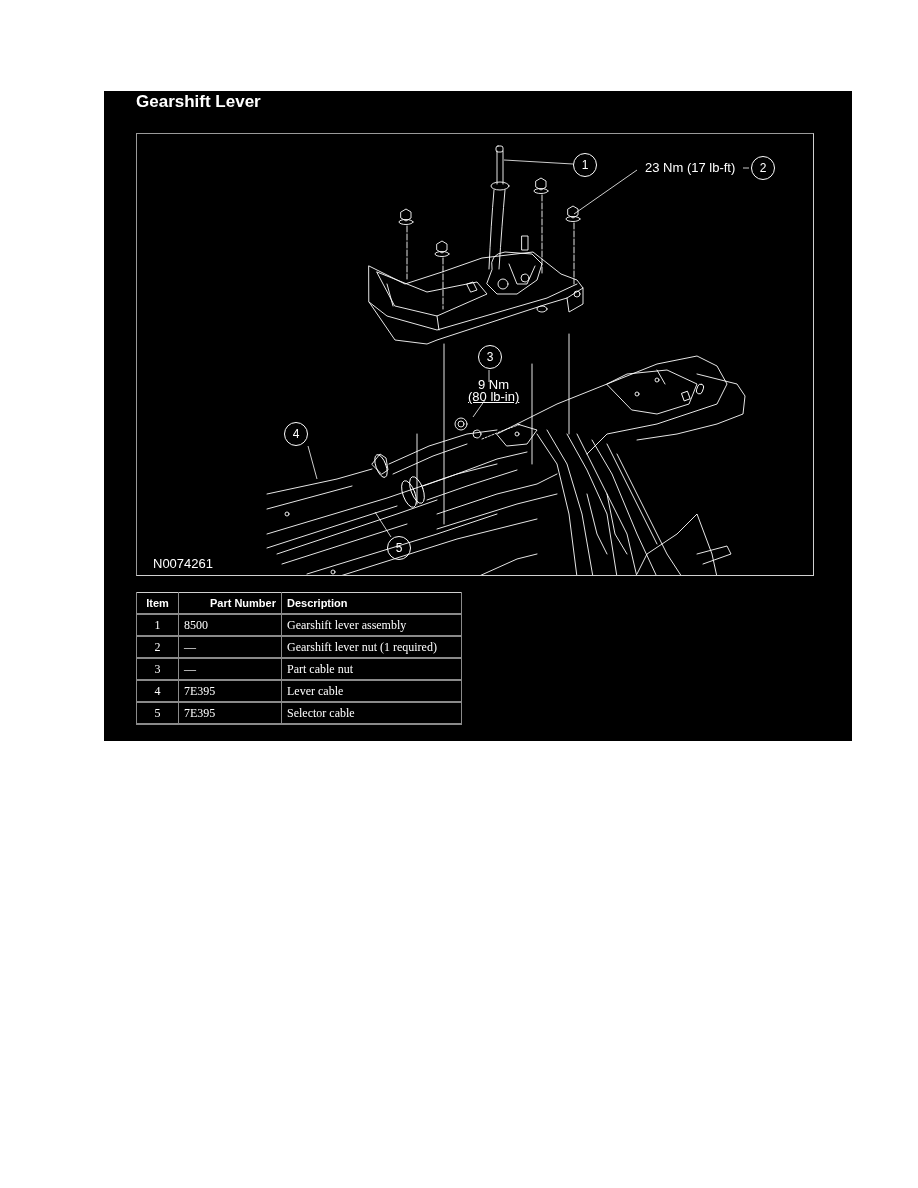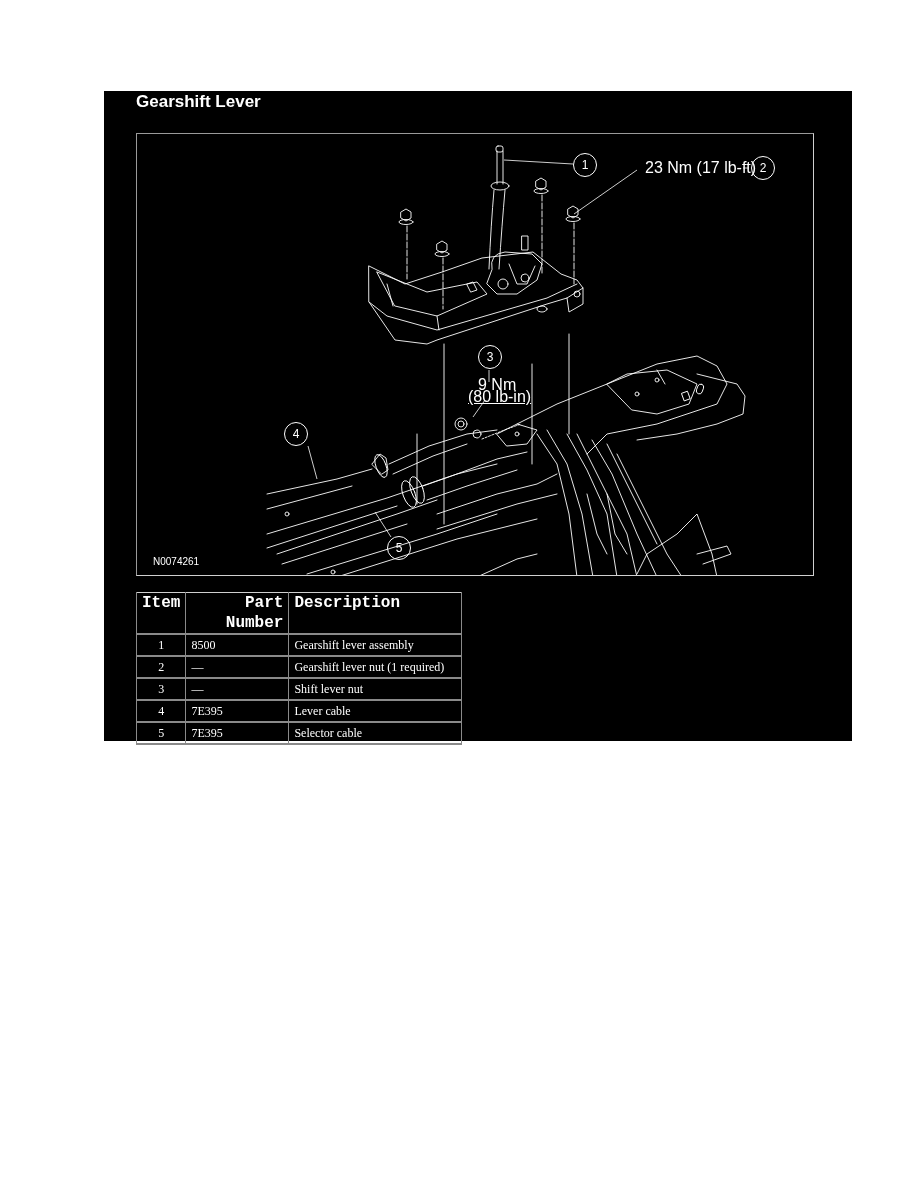--- a/index.html
+++ b/index.html
@@ -48,27 +48,27 @@
     .diagram-frame svg {
       position: absolute;
       left: 0;
       top: 0;
     }
     .diagram-id {
       position: absolute;
       left: 16px;
       top: 422px;
       color: #ffffff;
-      font-size: 10px;
+      font-size: 13px;
       font-family: "Liberation Sans", sans-serif;
     }
     .callout-text {
       position: absolute;
       color: #ffffff;
-      font-size: 16px;
+      font-size: 13px;
       font-family: "Liberation Sans", sans-serif;
       white-space: nowrap;
       line-height: 13px;
     }
     .callout-num {
       position: absolute;
       width: 22px;
       height: 22px;
       border: 1px solid #ffffff;
       border-radius: 50%;
@@ -89,23 +89,23 @@
     }
     table.parts th, table.parts td {
       border-left: 1px solid #8a8a8a;
       border-right: 1px solid #8a8a8a;
       padding: 0 5px;
       vertical-align: top;
     }
     table.parts tr { border-bottom: 2px solid #8a8a8a; }
     table.parts tr:first-child { border-top: 1px solid #d0d0d0; }
     table.parts th {
-      font-family: Liberation Mono, monospace;
+      font-family: Liberation Sans, sans-serif;
       font-weight: bold;
-      font-size: 16px;
+      font-size: 11px;
       height: 20px;
       text-align: left;
       line-height: 20px;
     }
     table.parts th.c-item { text-align: center; width: 31px; }
     table.parts th.c-part { text-align: right; width: 92px; }
     table.parts td {
       font-family: "Liberation Serif", serif;
       font-size: 12px;
       line-height: 15px;
@@ -269,21 +269,21 @@
       <td>Gearshift lever assembly</td>
     </tr>
     <tr>
       <td class="c-item">2</td>
       <td>—</td>
       <td>Gearshift lever nut (1 required)</td>
     </tr>
     <tr>
       <td class="c-item">3</td>
       <td>—</td>
-      <td>Shift lever nut</td>
+      <td>Part cable nut</td>
     </tr>
     <tr>
       <td class="c-item">4</td>
       <td>7E395</td>
       <td>Lever cable</td>
     </tr>
     <tr>
       <td class="c-item">5</td>
       <td>7E395</td>
       <td>Selector cable</td>

